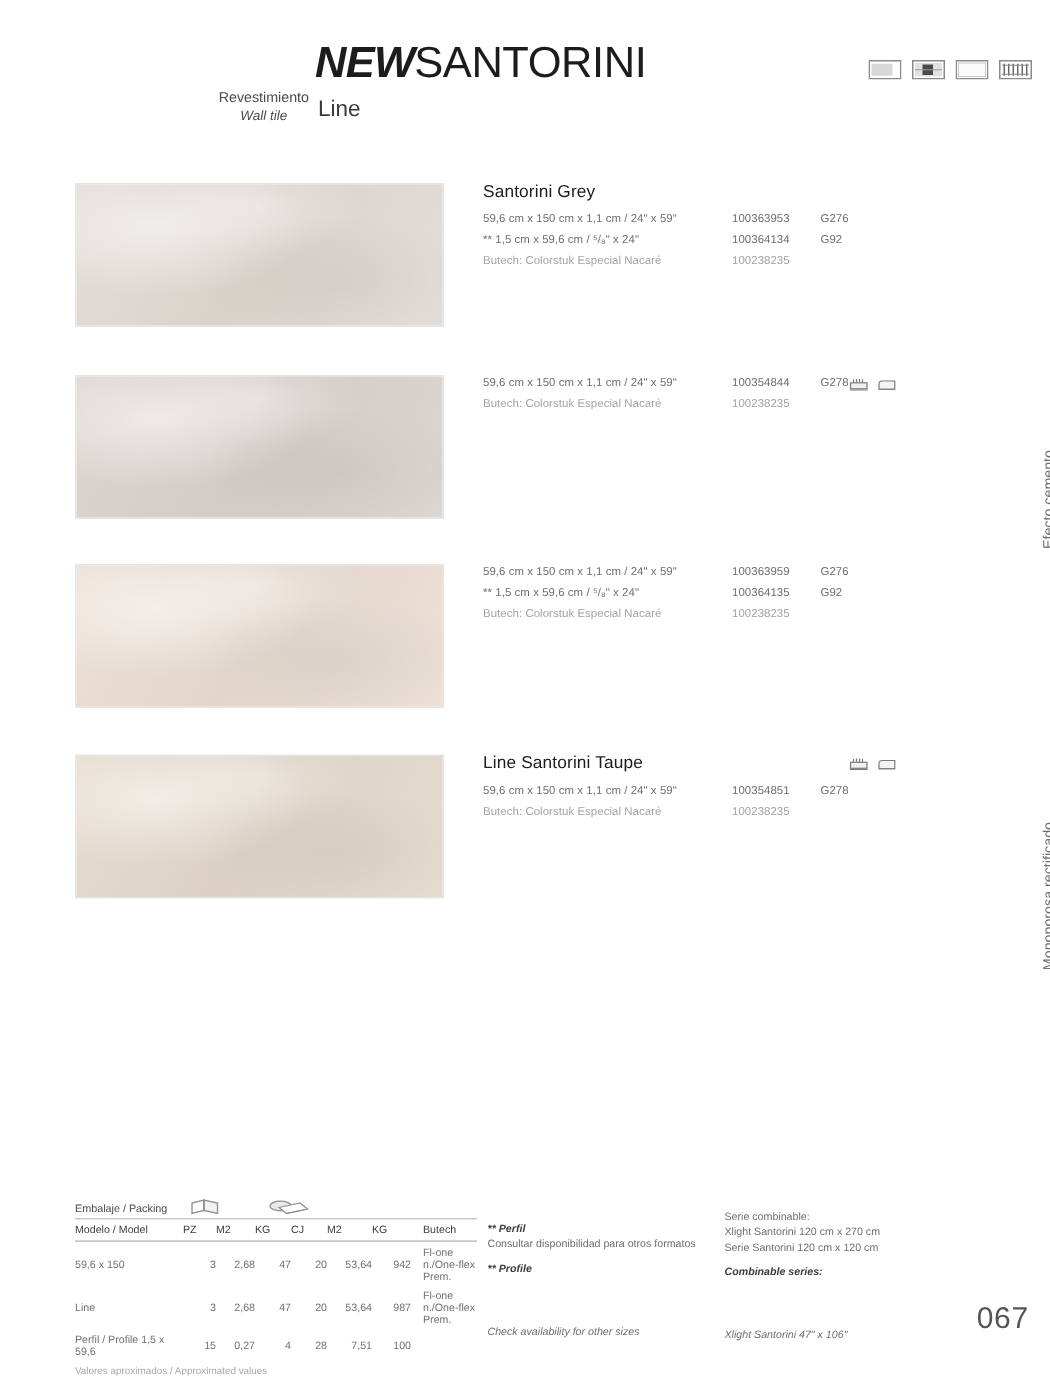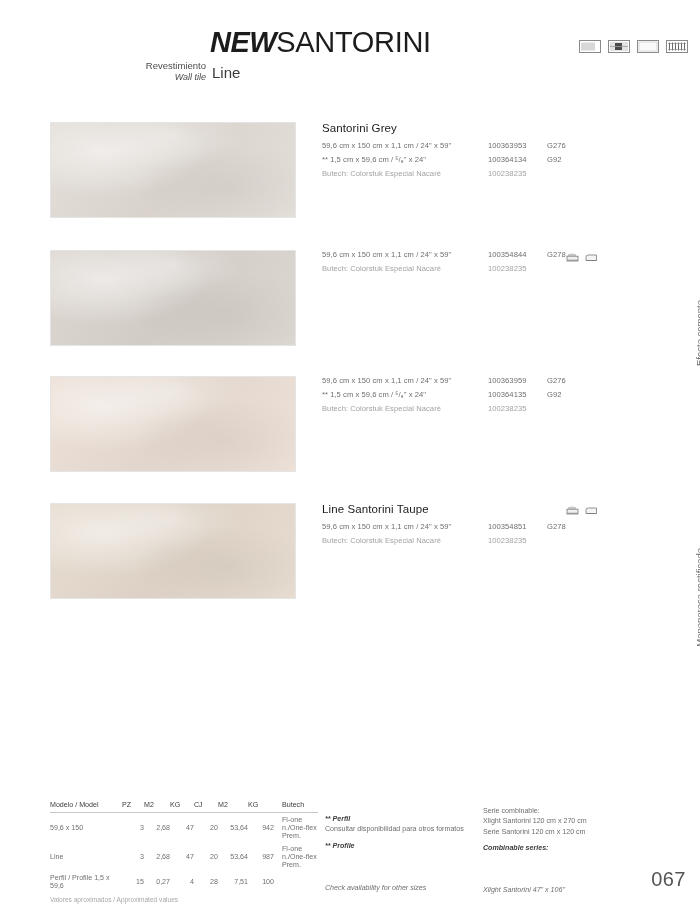--- a/index.html
+++ b/index.html
@@ -43,21 +43,21 @@
   .subtitle-line {
     position: absolute;
     left: 212px; top: 64px;
     font-size: 15px;
     color: #3a3a3a;
     font-weight: 300;
   }
   .type-label {
     position: absolute;
     right: 494px; top: 60px;
-    text-align: right;
+    text-align: center;
     line-height: 1.25;
     white-space: nowrap;
   }
   .type-es {
     font-size: 9.5px;
     color: #4a4a4a;
   }
   .type-en {
     font-size: 9px;
     color: #4a4a4a;
@@ -397,20 +397,33 @@
 
 </div>
 <div class="vlabel vlabel-lines" style="top:548px; right:6px;">
   <div class="v-es">Monoporosa rectificado</div>
 
 </div>
 
 <div class="bottom">
 
   <div class="packing">
+    <div class="pack-title-row">
+      <div class="pack-title">Embalaje / Packing</div>
+      <svg class="pack-ico-a" width="24" height="13" viewBox="0 0 24 13">
+        <path d="M3 11 L3 4 L11 2 L11 9 Z" fill="#ffffff" stroke="#8f8f8f" stroke-width="0.9"></path>
+        <path d="M11 9 L11 2 L20 4 L20 11 Z" fill="#f2f2f2" stroke="#8f8f8f" stroke-width="0.9"></path>
+        <line x1="11" y1="2" x2="11" y2="9" stroke="#8f8f8f" stroke-width="0.9"></line>
+      </svg>
+      <svg class="pack-ico-b" width="30" height="12" viewBox="0 0 30 12">
+        <ellipse cx="9" cy="5" rx="7" ry="3.2" fill="#e9e9e9" stroke="#8f8f8f" stroke-width="0.8"></ellipse>
+        <path d="M8 6 L22 3 L27 7 L13 10 Z" fill="#ffffff" stroke="#8f8f8f" stroke-width="0.8"></path>
+        <line x1="13" y1="10" x2="27" y2="7" stroke="#8f8f8f" stroke-width="0.8"></line>
+      </svg>
+    </div>
     <table class="packtbl">
       <thead>
         <tr>
           <th class="c-model">Modelo / Model</th>
           <th class="c-pz">PZ</th>
           <th class="c-m2a">M2</th>
           <th class="c-kga">KG</th>
           <th class="c-cj">CJ</th>
           <th class="c-m2b">M2</th>
           <th class="c-kgb">KG</th>

